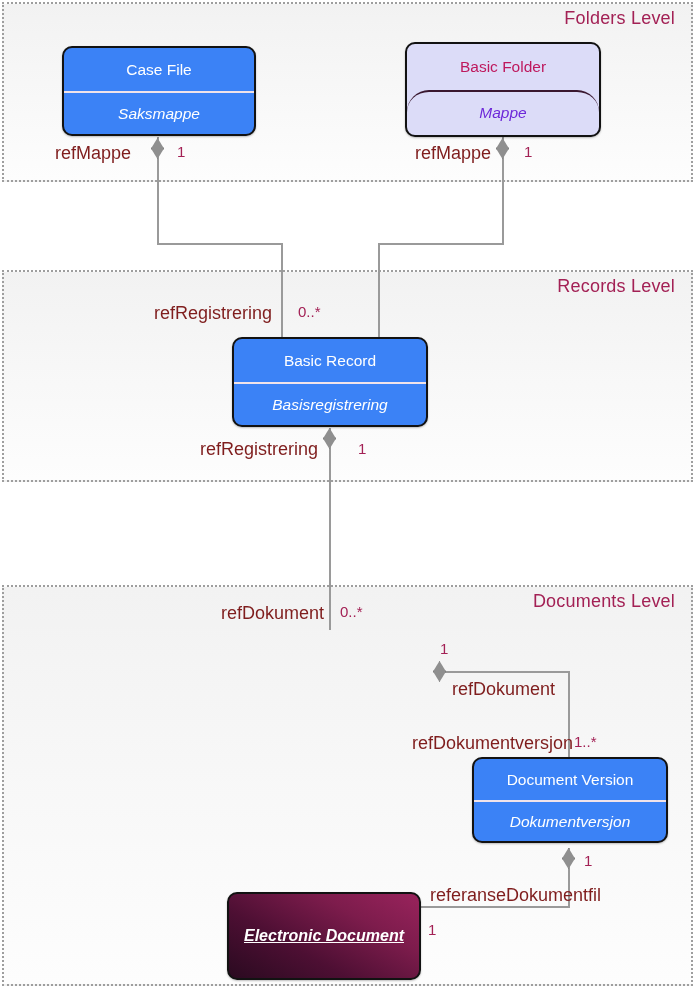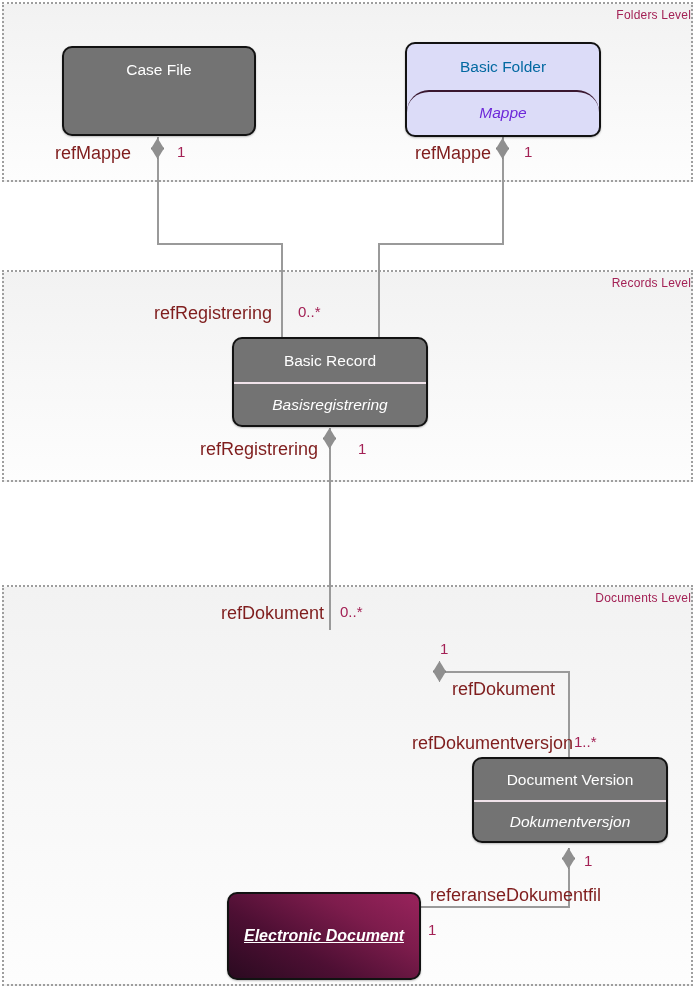--- a/index.html
+++ b/index.html
@@ -14,23 +14,23 @@
 
   
   .level{
     position:absolute;
     border:2px dotted #9e9e9e;
     background:linear-gradient(to bottom,#f2f2f2 0%,#f7f7f7 45%,#fdfdfd 100%);
     box-sizing:border-box;
   }
   .level-label{
     position:absolute;
-    right:0;top:4px;
+    right:16px;top:4px;
     color:#a32155;
-    font-size:12px;
+    font-size:18px;
     letter-spacing:.2px;
     white-space:nowrap;
   }
 
   
   .node{
     position:absolute;
     box-sizing:border-box;
     border:2px solid #121212;
     border-radius:10px;
@@ -41,27 +41,27 @@
   .node .row{
     display:flex;align-items:center;justify-content:center;
     height:50%;
     box-sizing:border-box;
     white-space:nowrap;
   }
   .node .row.top{font-size:15.5px;}
   .node .row.bot{font-style:italic;font-size:15.5px;}
 
   
-  .node.magenta{background:#737373;}
+  .node.magenta{background:#3b82f6;}
   .node.magenta .row{color:#ffffff;}
   .node.magenta .row.bot{border-top:2px solid #f0e3ea;}
 
   
   .node.lavender{background:#dcdcf8;}
-  .node.lavender .row.top{color:#0369a1;}
+  .node.lavender .row.top{color:#be185d;}
   .node.lavender .row.bot{color:#6d28d9;border-radius:22px;}
   .node.lavender .row.bot{border-top:2px solid #3a1830;}
 
   
   .node.gradient{
     background:linear-gradient(30deg,#2a0a20 0%,#4d0f33 35%,#7d1c4c 70%,#99235c 100%);
   }
   .node.gradient .single{
     height:100%;
     display:flex;align-items:center;justify-content:center;
@@ -137,20 +137,21 @@
   <div class="seg h" style="left:421px;top:906px;width:149px;"></div>
 
   <div class="diamond" style="left:151px;top:138px;"></div>
   <div class="diamond" style="left:496px;top:138px;"></div>
   <div class="diamond" style="left:323px;top:428px;"></div>
   <div class="diamond" style="left:433px;top:661px;"></div>
   <div class="diamond" style="left:562px;top:848px;"></div>
 
   <div class="node magenta" style="left:62px;top:46px;width:194px;height:90px;">
     <div class="row top">Case File</div>
+    <div class="row bot">Saksmappe</div>
   </div>
 
   <div class="node lavender" style="left:405px;top:42px;width:196px;height:95px;">
     <div class="row top">Basic Folder</div>
     <div class="row bot">Mappe</div>
   </div>
 
   <div class="node magenta" style="left:232px;top:337px;width:196px;height:90px;">
     <div class="row top">Basic Record</div>
     <div class="row bot">Basisregistrering</div>

